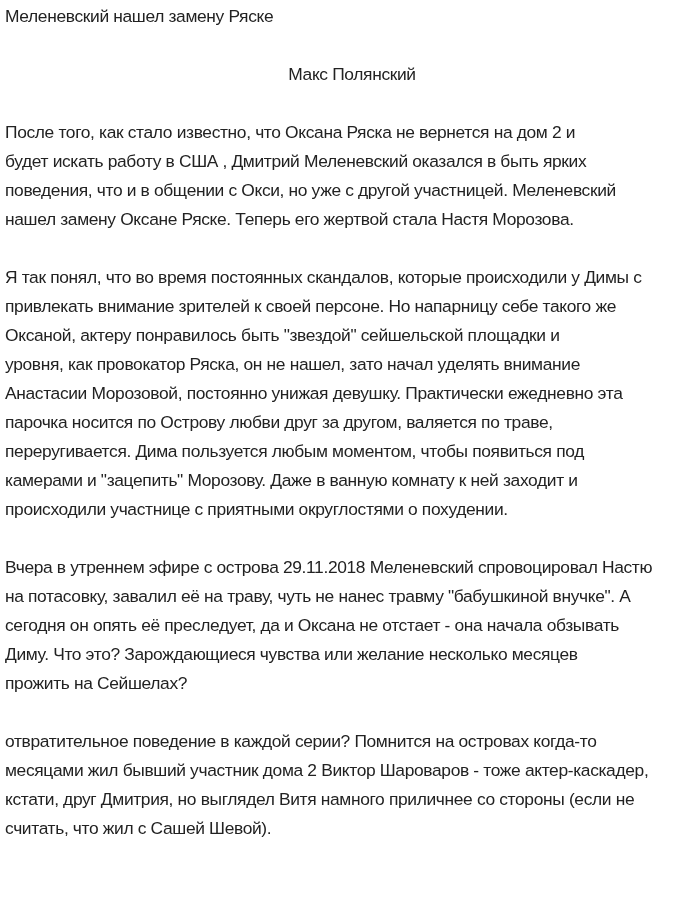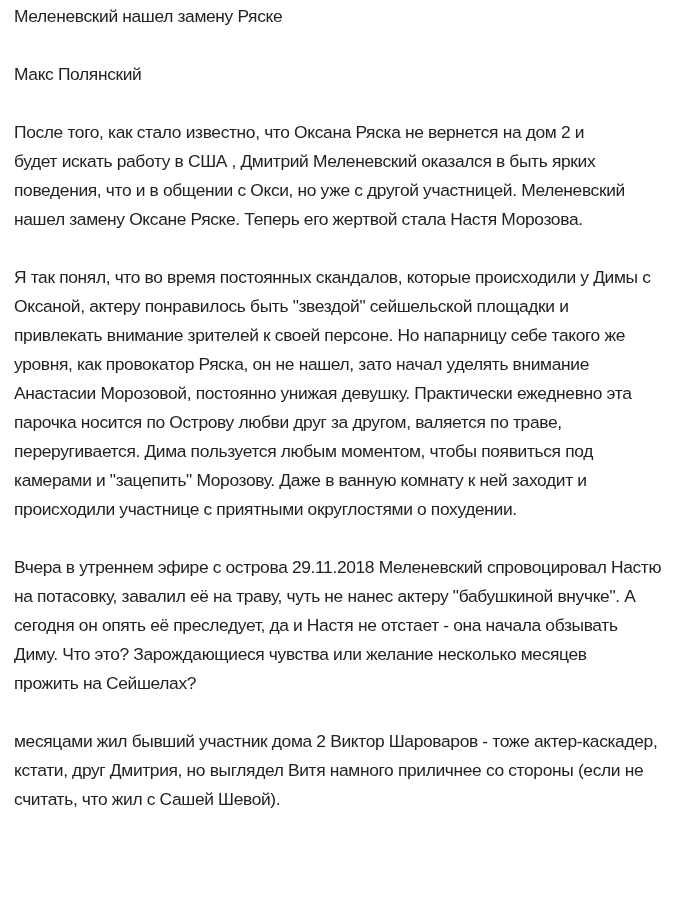--- a/index.html
+++ b/index.html
@@ -1,64 +1,65 @@
 <!DOCTYPE html>
 <html><head>
 <meta charset="utf-8">
 <style>
   html, body { margin:0; padding:0; background:#ffffff; }
   body { width:699px; height:910px; overflow:hidden; }
   .doc {
     position:relative;
-    padding:2px 0 0 14px;
+    padding:2px 0 0 5px;
     color:#222222;
     font-family:"Liberation Sans", sans-serif;
     font-size:17.4px;
     line-height:29px;
     letter-spacing:-0.35px;
   }
   .doc p { margin:0 0 29px 0; white-space:normal; }
   .doc .title { margin-bottom:29px; }
-  .doc .author { margin-bottom:29px; }
+  .doc .author { margin-bottom:29px;text-align:center; }
   .doc .body-p { width:685px; }
   .doc .body-p span.line { display:block; white-space:nowrap; }
 </style>
 </head>
 <body>
 
 <div class="doc">
   <p class="title">Меленевский нашел замену Ряске</p>
   <p class="author">Макс Полянский</p>
 
   <p class="body-p">
     <span class="line">После того, как стало известно, что Оксана Ряска не вернется на дом 2 и</span>
     <span class="line">будет искать работу в США , Дмитрий Меленевский оказался в быть ярких</span>
     <span class="line">поведения, что и в общении с Окси, но уже с другой участницей. Меленевский</span>
     <span class="line">нашел замену Оксане Ряске. Теперь его жертвой стала Настя Морозова.</span>
   </p>
 
   <p class="body-p">
     <span class="line">Я так понял, что во время постоянных скандалов, которые происходили у Димы с</span>
+    <span class="line">привлекать внимание зрителей к своей персоне. Но напарницу себе такого же</span>
     <span class="line">Оксаной, актеру понравилось быть "звездой" сейшельской площадки и</span>
-    <span class="line">привлекать внимание зрителей к своей персоне. Но напарницу себе такого же</span>
     <span class="line">уровня, как провокатор Ряска, он не нашел, зато начал уделять внимание</span>
     <span class="line">Анастасии Морозовой, постоянно унижая девушку. Практически ежедневно эта</span>
     <span class="line">парочка носится по Острову любви друг за другом, валяется по траве,</span>
     <span class="line">переругивается. Дима пользуется любым моментом, чтобы появиться под</span>
     <span class="line">камерами и "зацепить" Морозову. Даже в ванную комнату к ней заходит и</span>
     <span class="line">происходили участнице с приятными округлостями о похудении.</span>
   </p>
 
   <p class="body-p">
     <span class="line">Вчера в утреннем эфире с острова 29.11.2018 Меленевский спровоцировал Настю</span>
-    <span class="line">на потасовку, завалил её на траву, чуть не нанес актеру "бабушкиной внучке". А</span>
-    <span class="line">сегодня он опять её преследует, да и Настя не отстает - она начала обзывать</span>
+    <span class="line">на потасовку, завалил её на траву, чуть не нанес травму "бабушкиной внучке". А</span>
+    <span class="line">сегодня он опять её преследует, да и Оксана не отстает - она начала обзывать</span>
     <span class="line">Диму. Что это? Зарождающиеся чувства или желание несколько месяцев</span>
     <span class="line">прожить на Сейшелах?</span>
   </p>
 
   <p class="body-p">
+    <span class="line">отвратительное поведение в каждой серии? Помнится на островах когда-то</span>
     <span class="line">месяцами жил бывший участник дома 2 Виктор Шароваров - тоже актер-каскадер,</span>
     <span class="line">кстати, друг Дмитрия, но выглядел Витя намного приличнее со стороны (если не</span>
     <span class="line">считать, что жил с Сашей Шевой).</span>
   </p>
 
 </div>
 
 </body></html>

